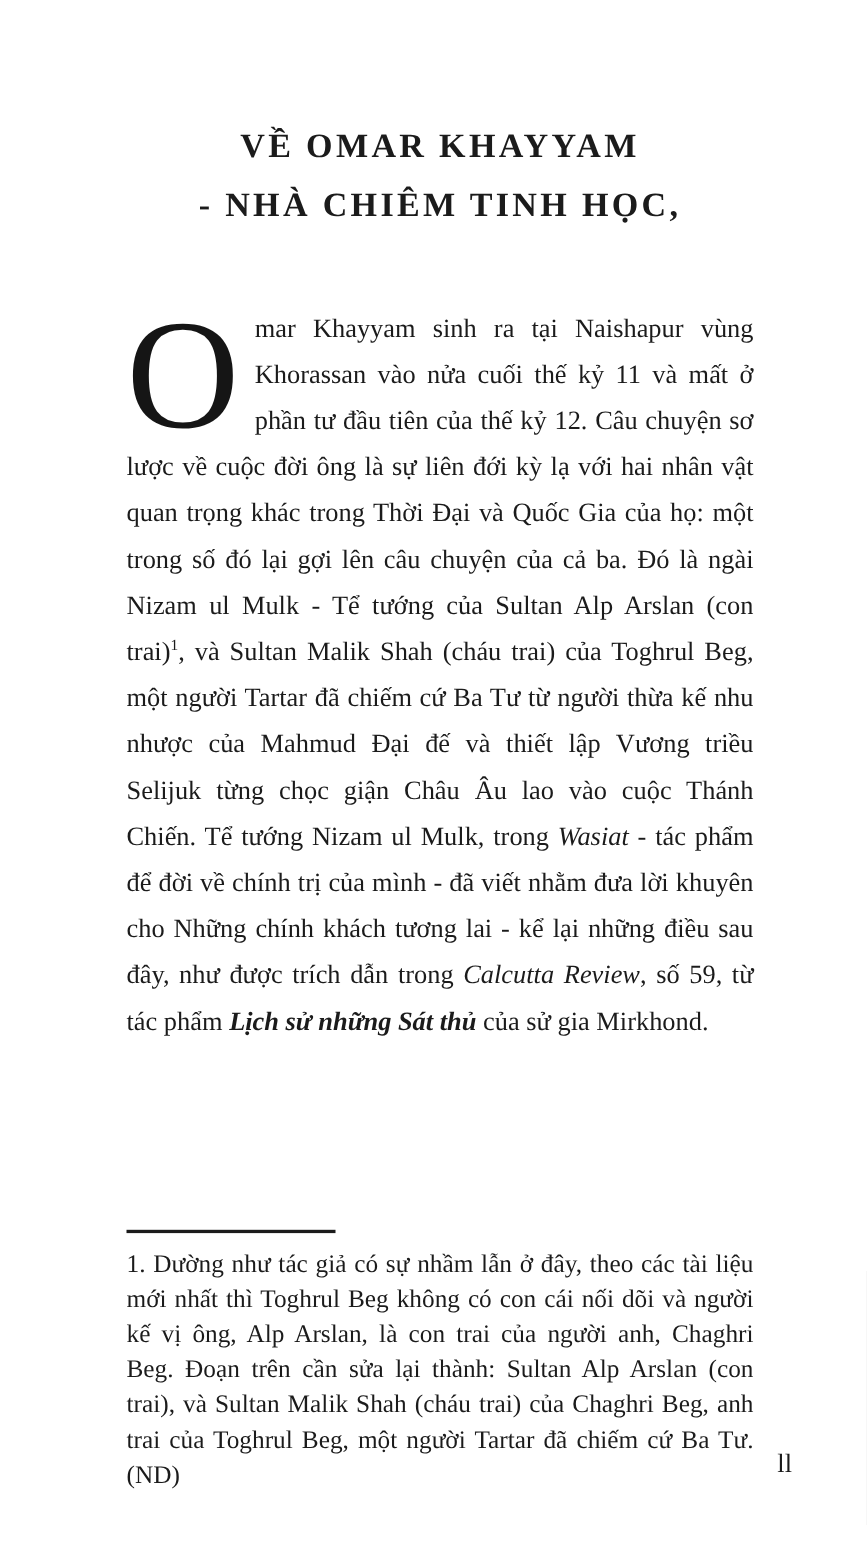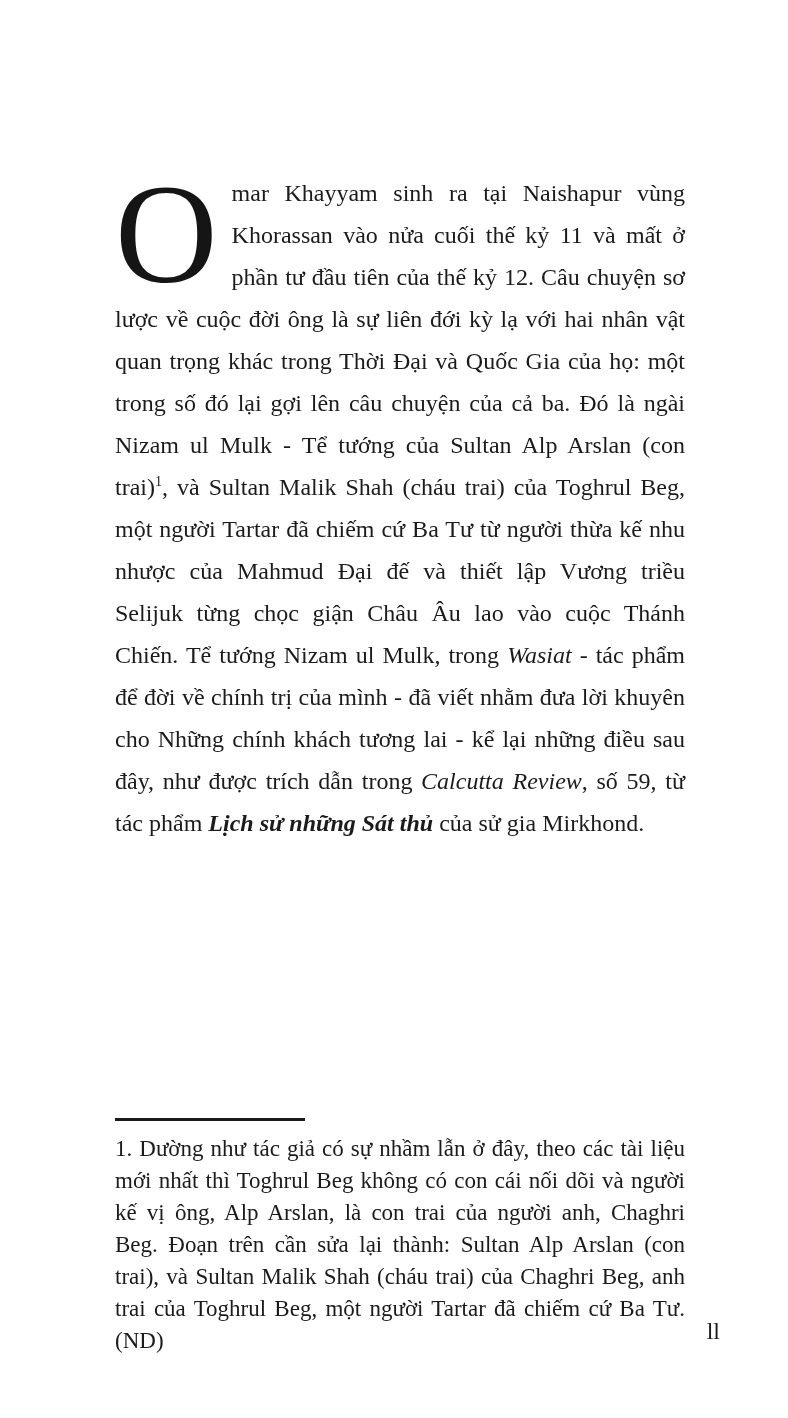--- a/index.html
+++ b/index.html
@@ -76,20 +76,22 @@
     font-size: 24px;
     color: #1b1b1b;
   }
 </style>
 </head>
 <body>
 
 <div class="page">
 
   <h1 class="title">
+    <span class="title-line">VỀ OMAR KHAYYAM</span>
+    <span class="title-line">- NHÀ CHIÊM TINH HỌC,</span>
   </h1>
 
   <div class="body-text">
     <span class="dropcap">O</span><span>mar Khayyam sinh ra tại Naishapur vùng Khorassan vào nửa cuối thế kỷ 11 và mất ở phần tư đầu tiên của thế kỷ 12. Câu chuyện sơ lược về cuộc đời ông là sự liên đới kỳ lạ với hai nhân vật quan trọng khác trong Thời Đại và Quốc Gia của họ: một trong số đó lại gợi lên câu chuyện của cả ba. Đó là ngài Nizam ul Mulk - Tể tướng của Sultan Alp Arslan (con trai)</span><sup>1</sup><span>, và Sultan Malik Shah (cháu trai) của Toghrul Beg, một người Tartar đã chiếm cứ Ba Tư từ người thừa kế nhu nhược của Mahmud Đại đế và thiết lập Vương triều Selijuk từng chọc giận Châu Âu lao vào cuộc Thánh Chiến. Tể tướng Nizam ul Mulk, trong </span><em class="seg-italic">Wasiat</em><span> - tác phẩm để đời về chính trị của mình - đã viết nhằm đưa lời khuyên cho Những chính khách tương lai - kể lại những điều sau đây, như được trích dẫn trong </span><em class="seg-italic">Calcutta Review</em><span>, số 59, từ tác phẩm </span><em class="seg-bold-italic">Lịch sử những Sát thủ</em><span> của sử gia Mirkhond.</span>
   </div>
 
   <div class="footnote">
     <hr class="footnote-rule">
     <p class="footnote-text">1. Dường như tác giả có sự nhầm lẫn ở đây, theo các tài liệu mới nhất thì Toghrul Beg không có con cái nối dõi và người kế vị ông, Alp Arslan, là con trai của người anh, Chaghri Beg. Đoạn trên cần sửa lại thành: Sultan Alp Arslan (con trai), và Sultan Malik Shah (cháu trai) của Chaghri Beg, anh trai của Toghrul Beg, một người Tartar đã chiếm cứ Ba Tư. (ND)</p>
   </div>

